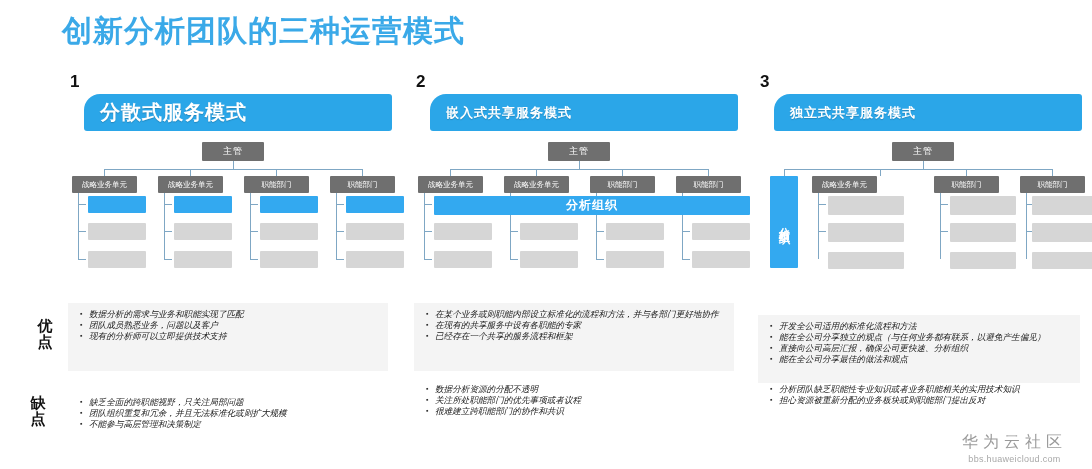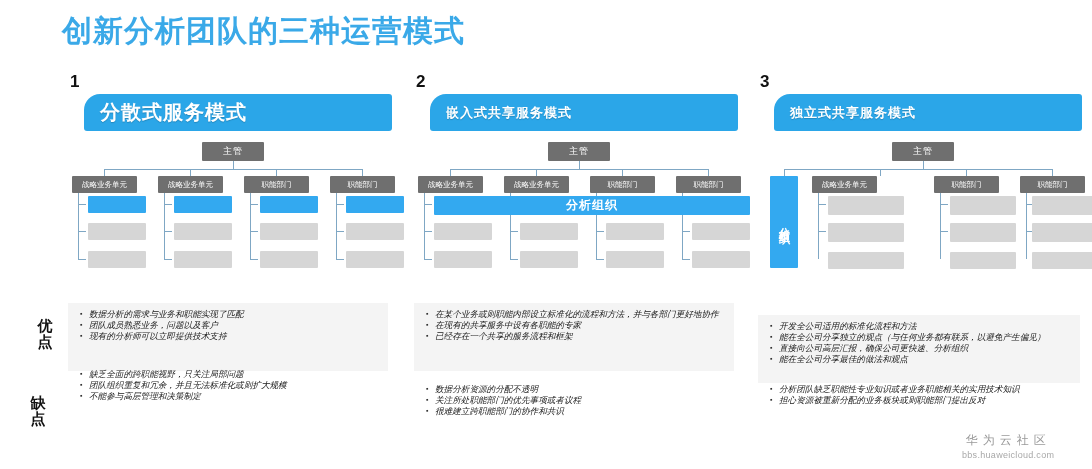--- a/index.html
+++ b/index.html
@@ -126,27 +126,27 @@
   .panel li::before{
     content:"▪";
     position:absolute;left:0;top:-0.5px;
     font-size:7px;color:#333;
   }
 
   
   .p1a{left:68px;top:303px;width:320px;height:68px;}
   .p2a{left:414px;top:303px;width:320px;height:68px;}
   .p3a{left:758px;top:303px;width:322px;height:68px;margin-top:12px;}
-  .p1b{left:68px;top:363px;width:320px;height:76px;}
+  .p1b{left:68px;top:391px;width:320px;height:76px;}
   .p2b{left:414px;top:378px;width:320px;height:76px;}
   .p3b{left:758px;top:378px;width:322px;height:76px;}
 
   
   .wm{position:absolute;left:962px;top:432px;text-align:center;}
-  .wm-cn{font-size:12px;color:#9a9a9a;letter-spacing:5px;}
+  .wm-cn{font-size:16px;color:#9a9a9a;letter-spacing:5px;}
   .wm-url{font-size:9px;color:#a8a8a8;margin-top:1px;letter-spacing:.3px;}
 </style>
 </head>
 <body>
 
 <div class="slide">
 
   <div class="title">创新分析团队的三种运营模式</div>
 
   <div class="col col-1">

